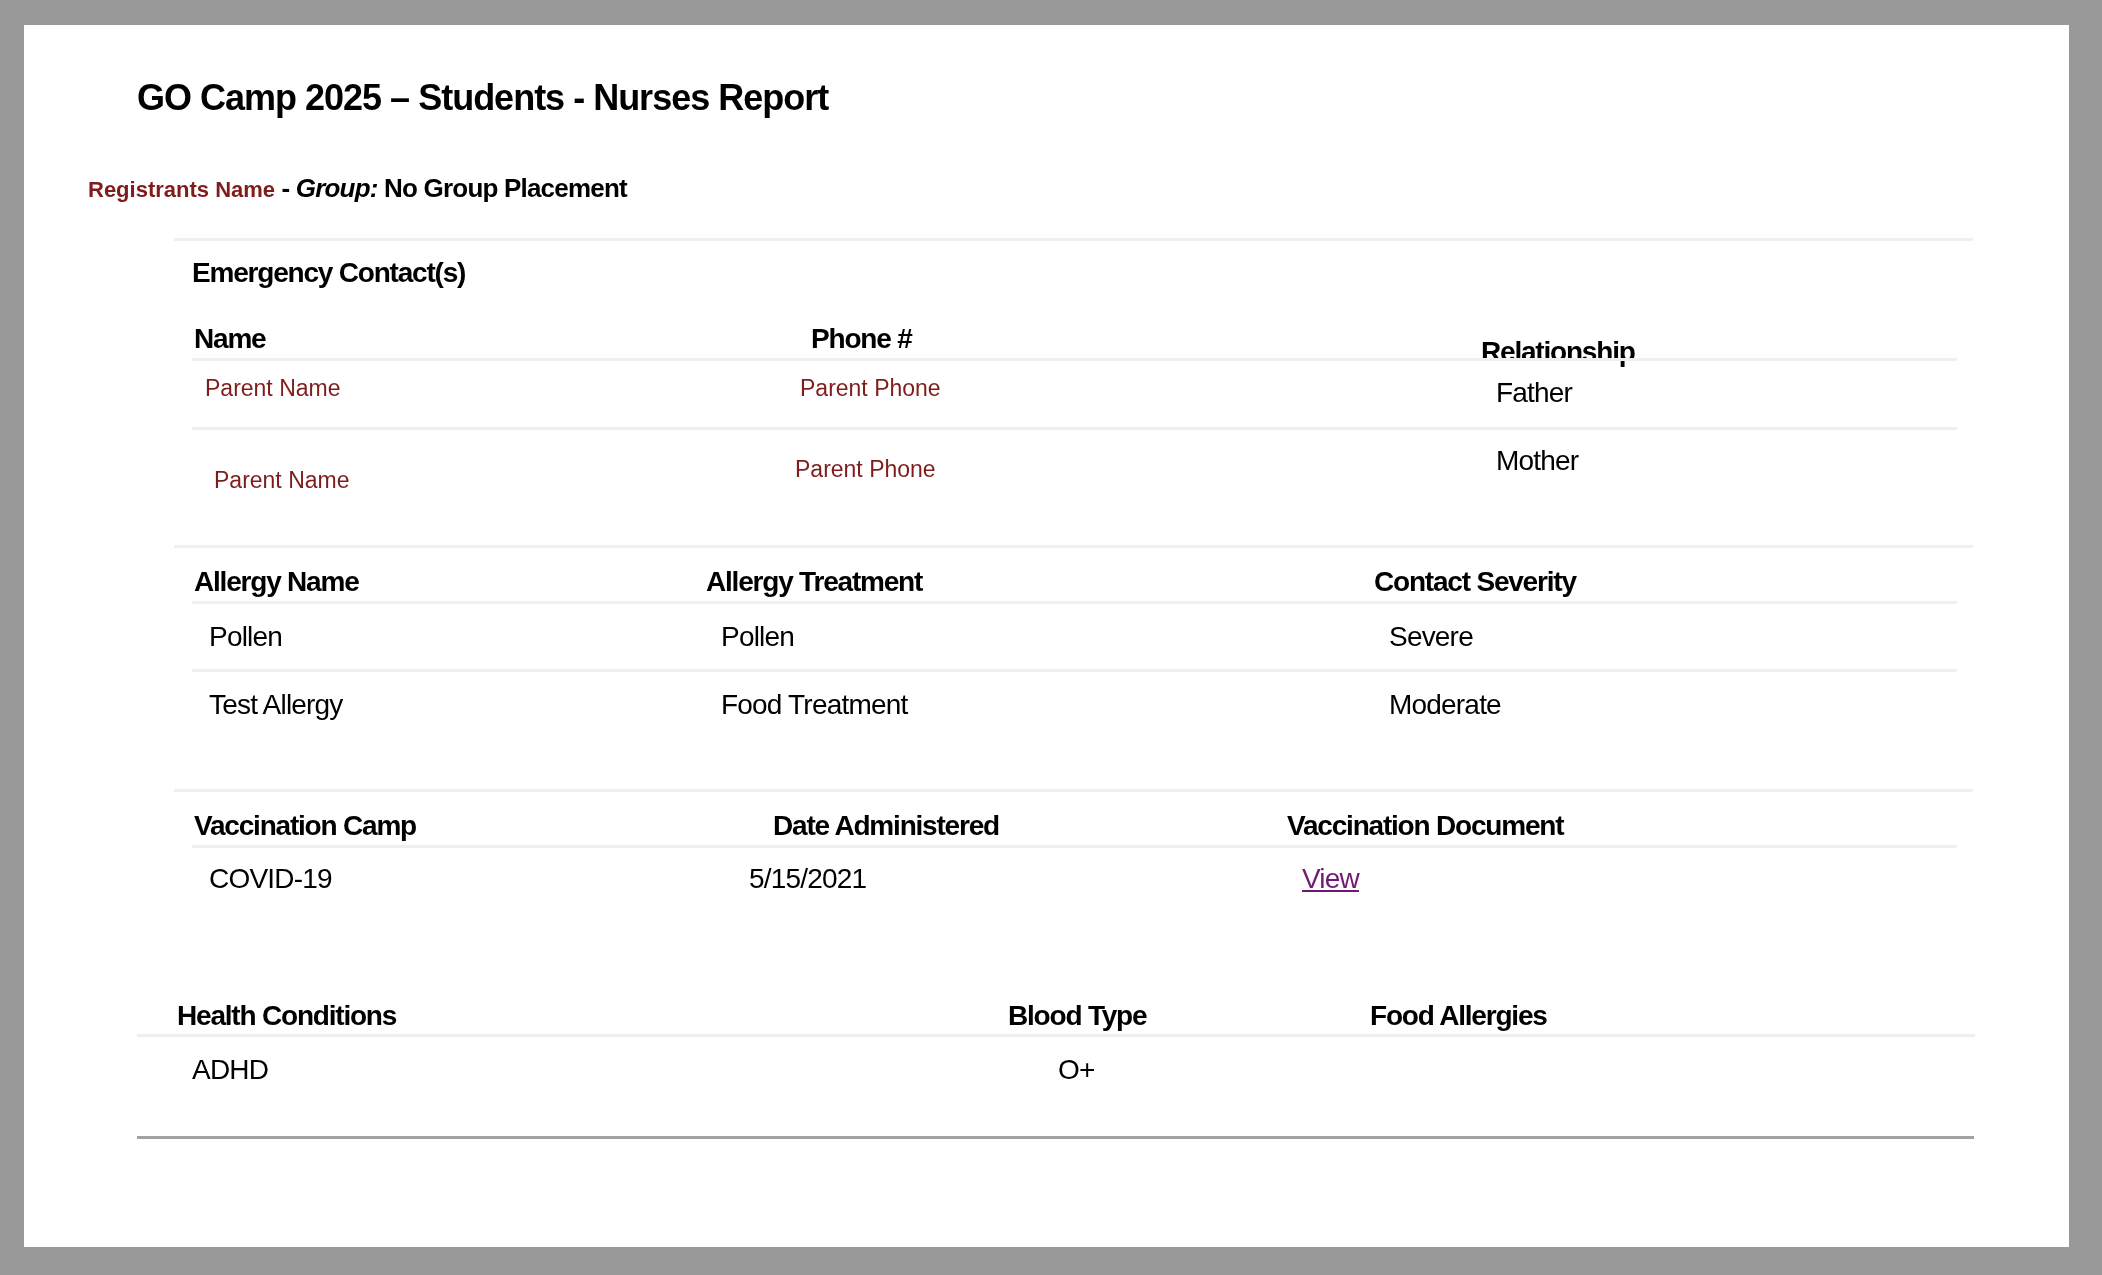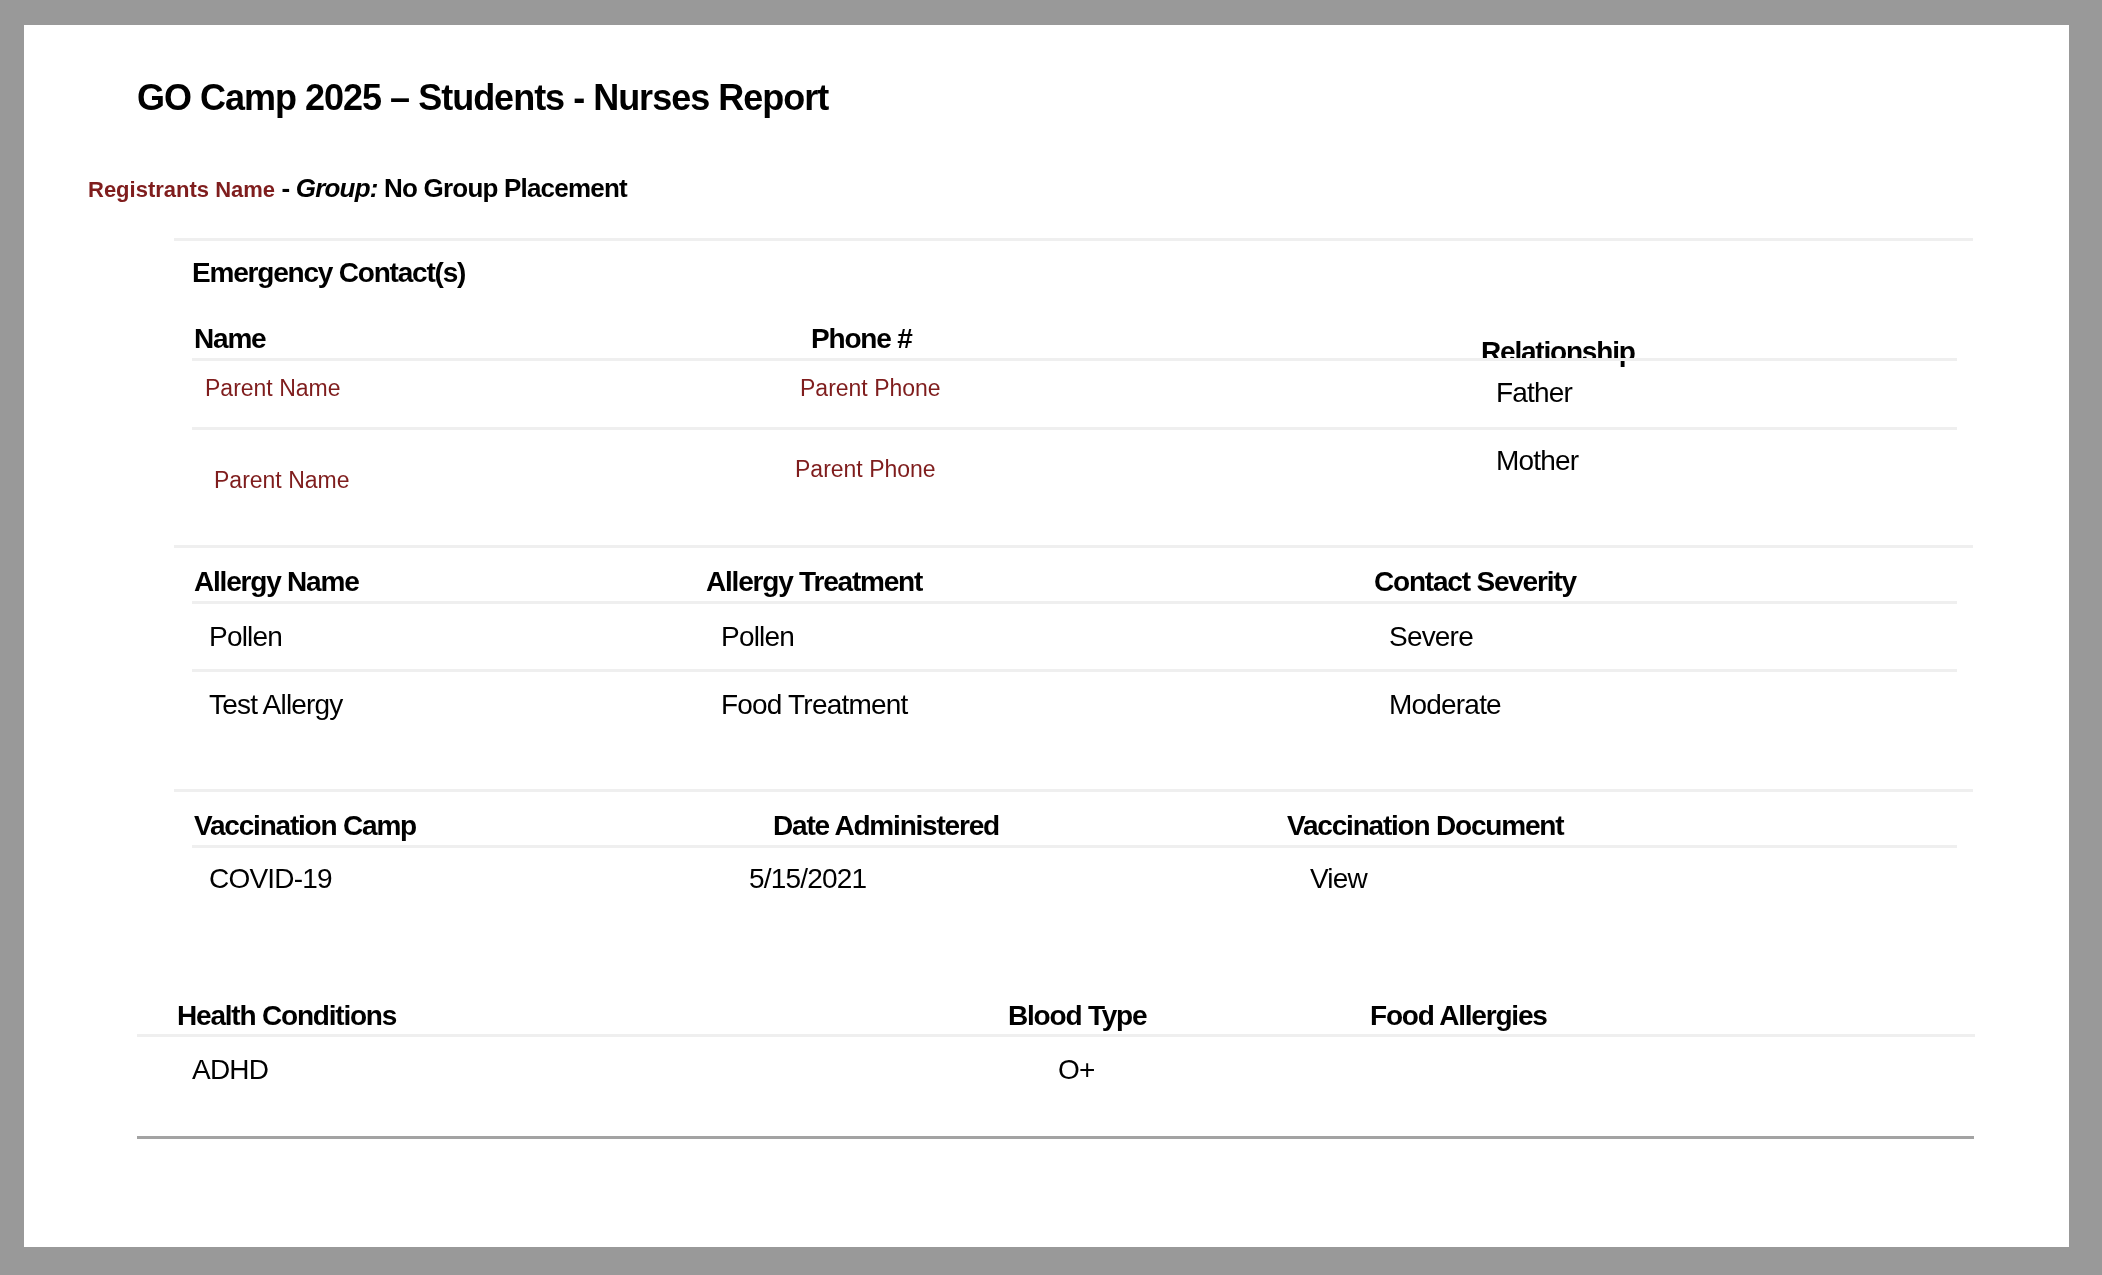--- a/index.html
+++ b/index.html
@@ -14,21 +14,21 @@
     }
     .abs { position: absolute; white-space: nowrap; line-height: 1; }
     .title { font-size: 36px; font-weight: bold; letter-spacing: -1px; }
     .reg { font-size: 26px; font-weight: bold; letter-spacing: -0.8px; }
     .reg .red { color: #7f1d1d; font-size: 22px; letter-spacing: 0; text-align: center; }
     .reg .grp { font-style: italic; }
     .section-title { font-size: 28px; font-weight: bold; letter-spacing: -1.2px; }
     .th { font-size: 28px; font-weight: bold; letter-spacing: -1.2px; }
     .td { font-size: 28px; letter-spacing: -0.8px; }
     .td-red { font-size: 23px; color: #7f1d1d; }
-    .link { font-size: 28px; letter-spacing: -0.8px; color: #000000; cursor: pointer; margin-left: 8px; }
+    .link { font-size: 28px; letter-spacing: -0.8px; color: #701a75; text-decoration: underline; cursor: pointer; }
     .rule { position: absolute; height: 3px; background: #efefef; }
     .rule-dark { position: absolute; height: 3px; background: #a3a3a3; }
   </style>
 </head>
 <body>
 
 <div class="page"></div>
 
 <div class="abs title" style="left:137px; top:80px;">GO Camp 2025 – Students - Nurses Report</div>
 

